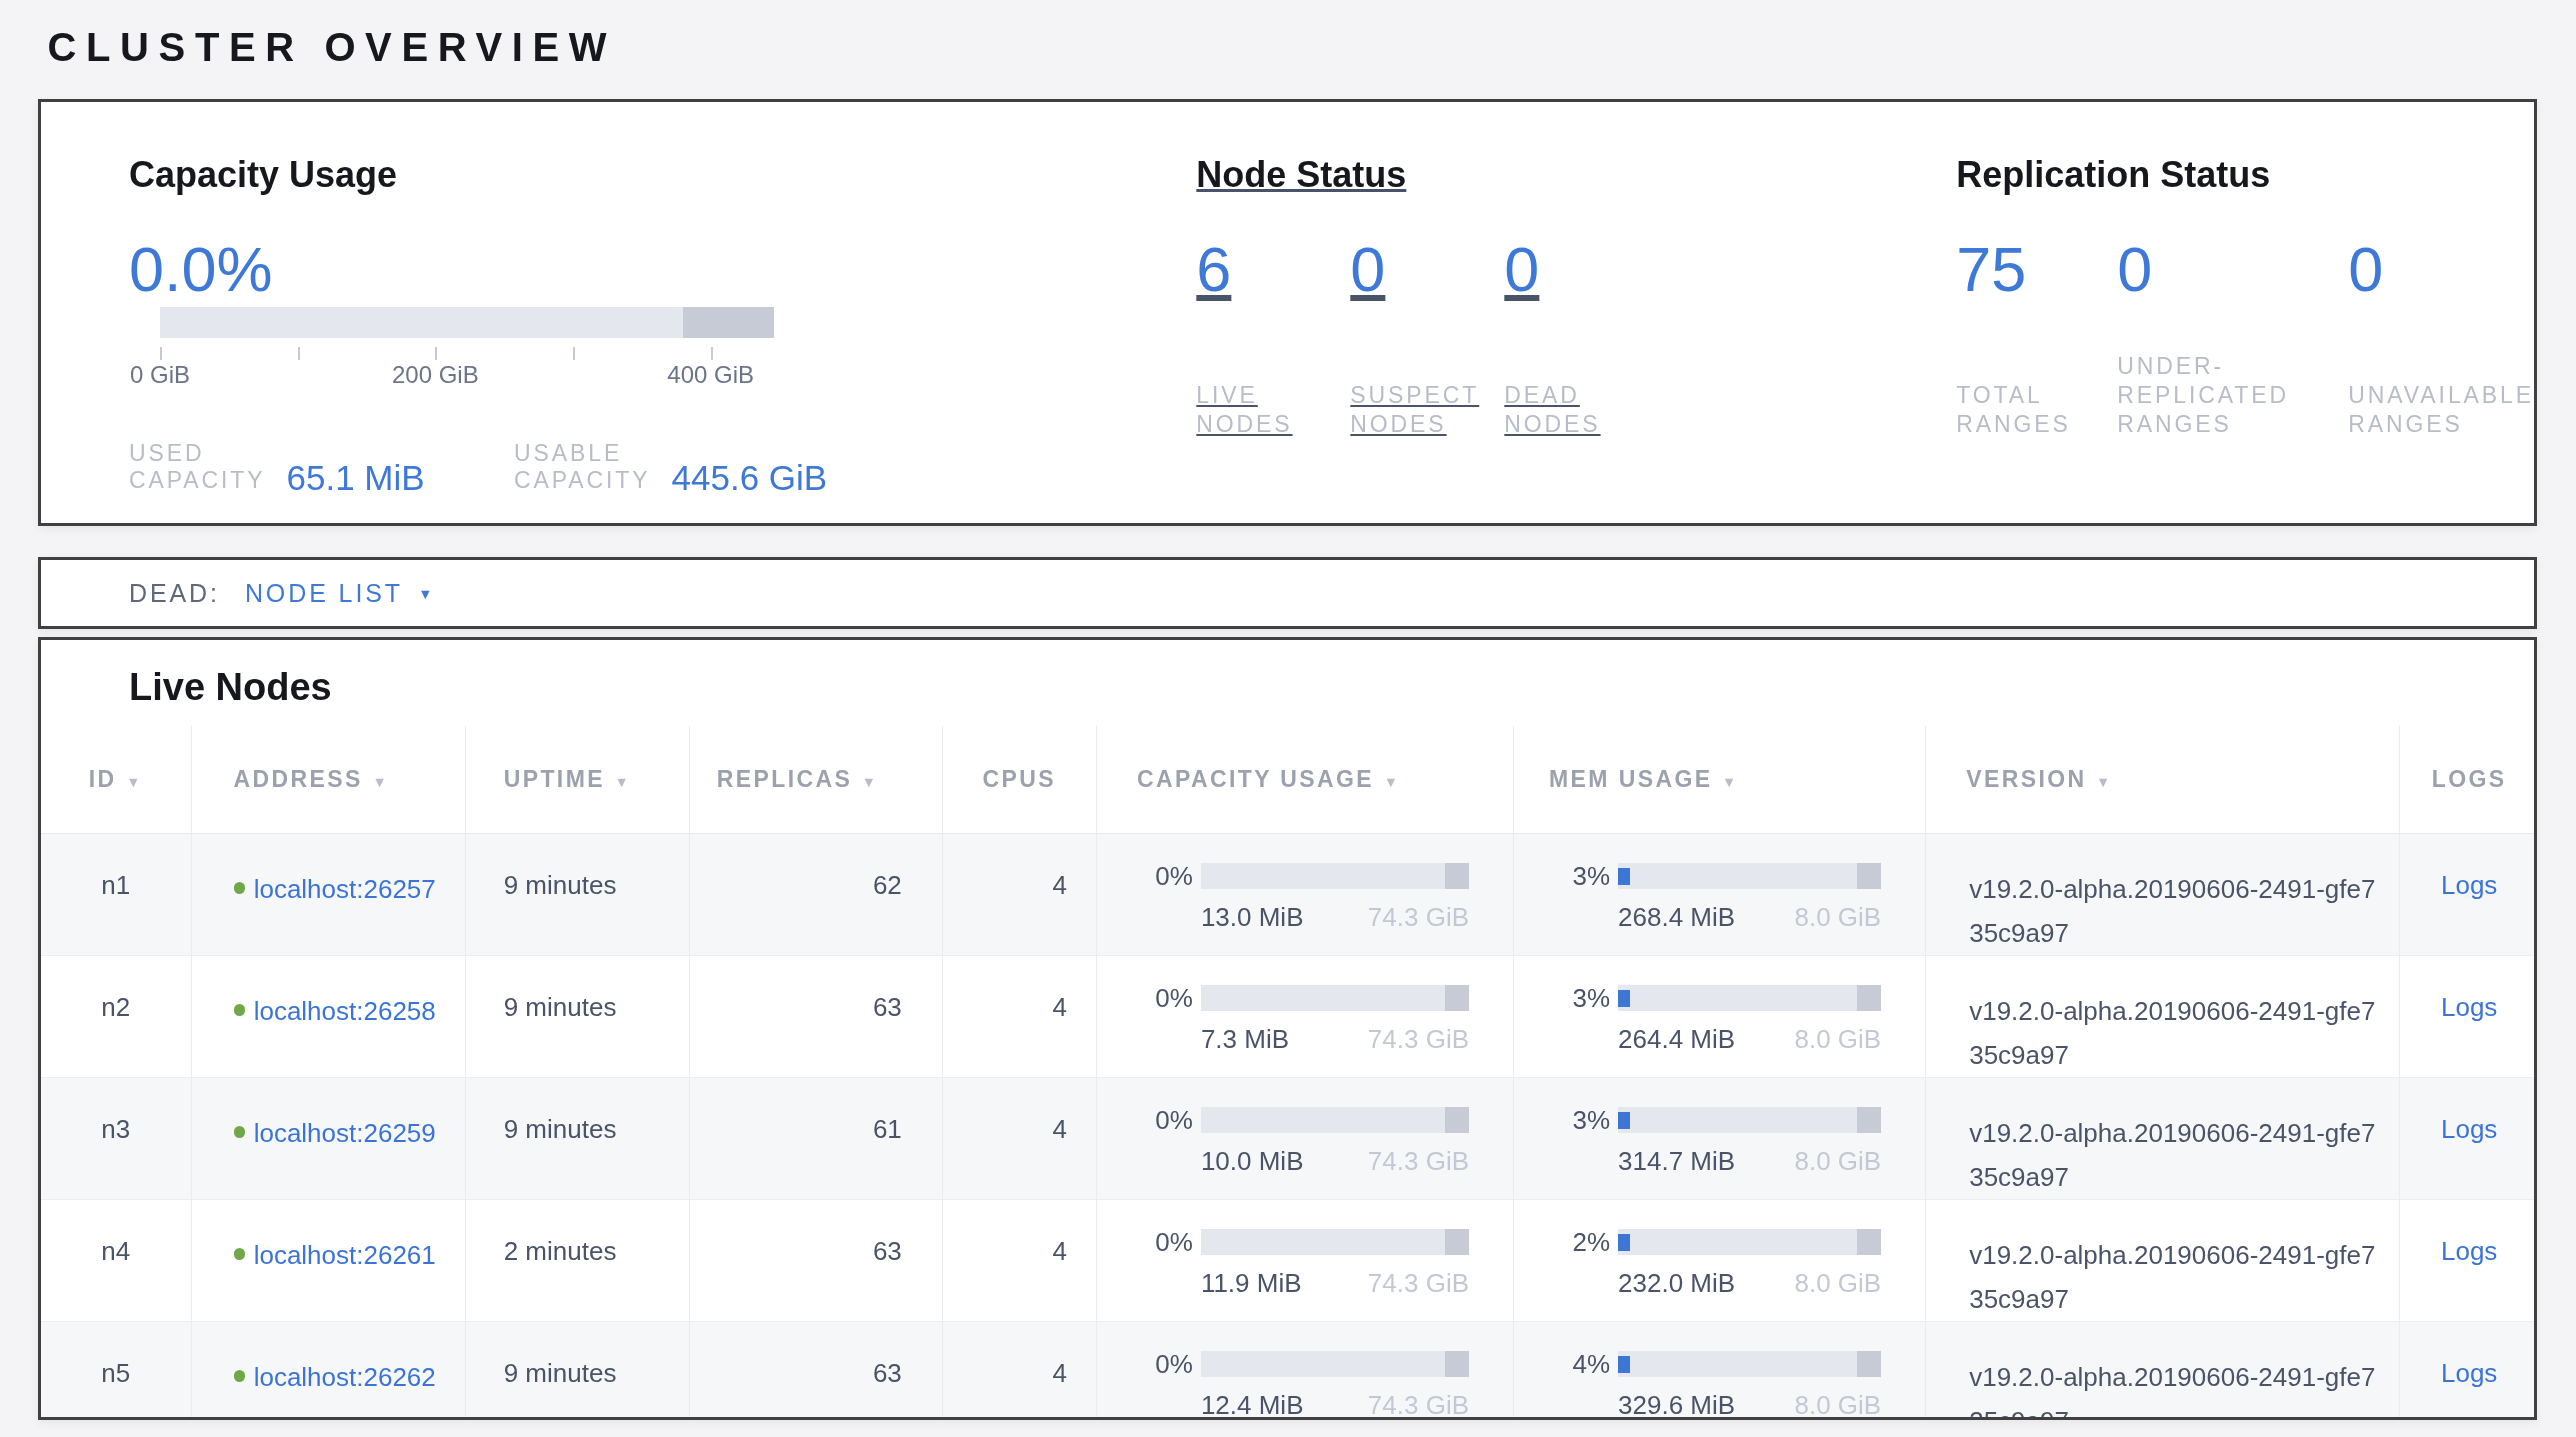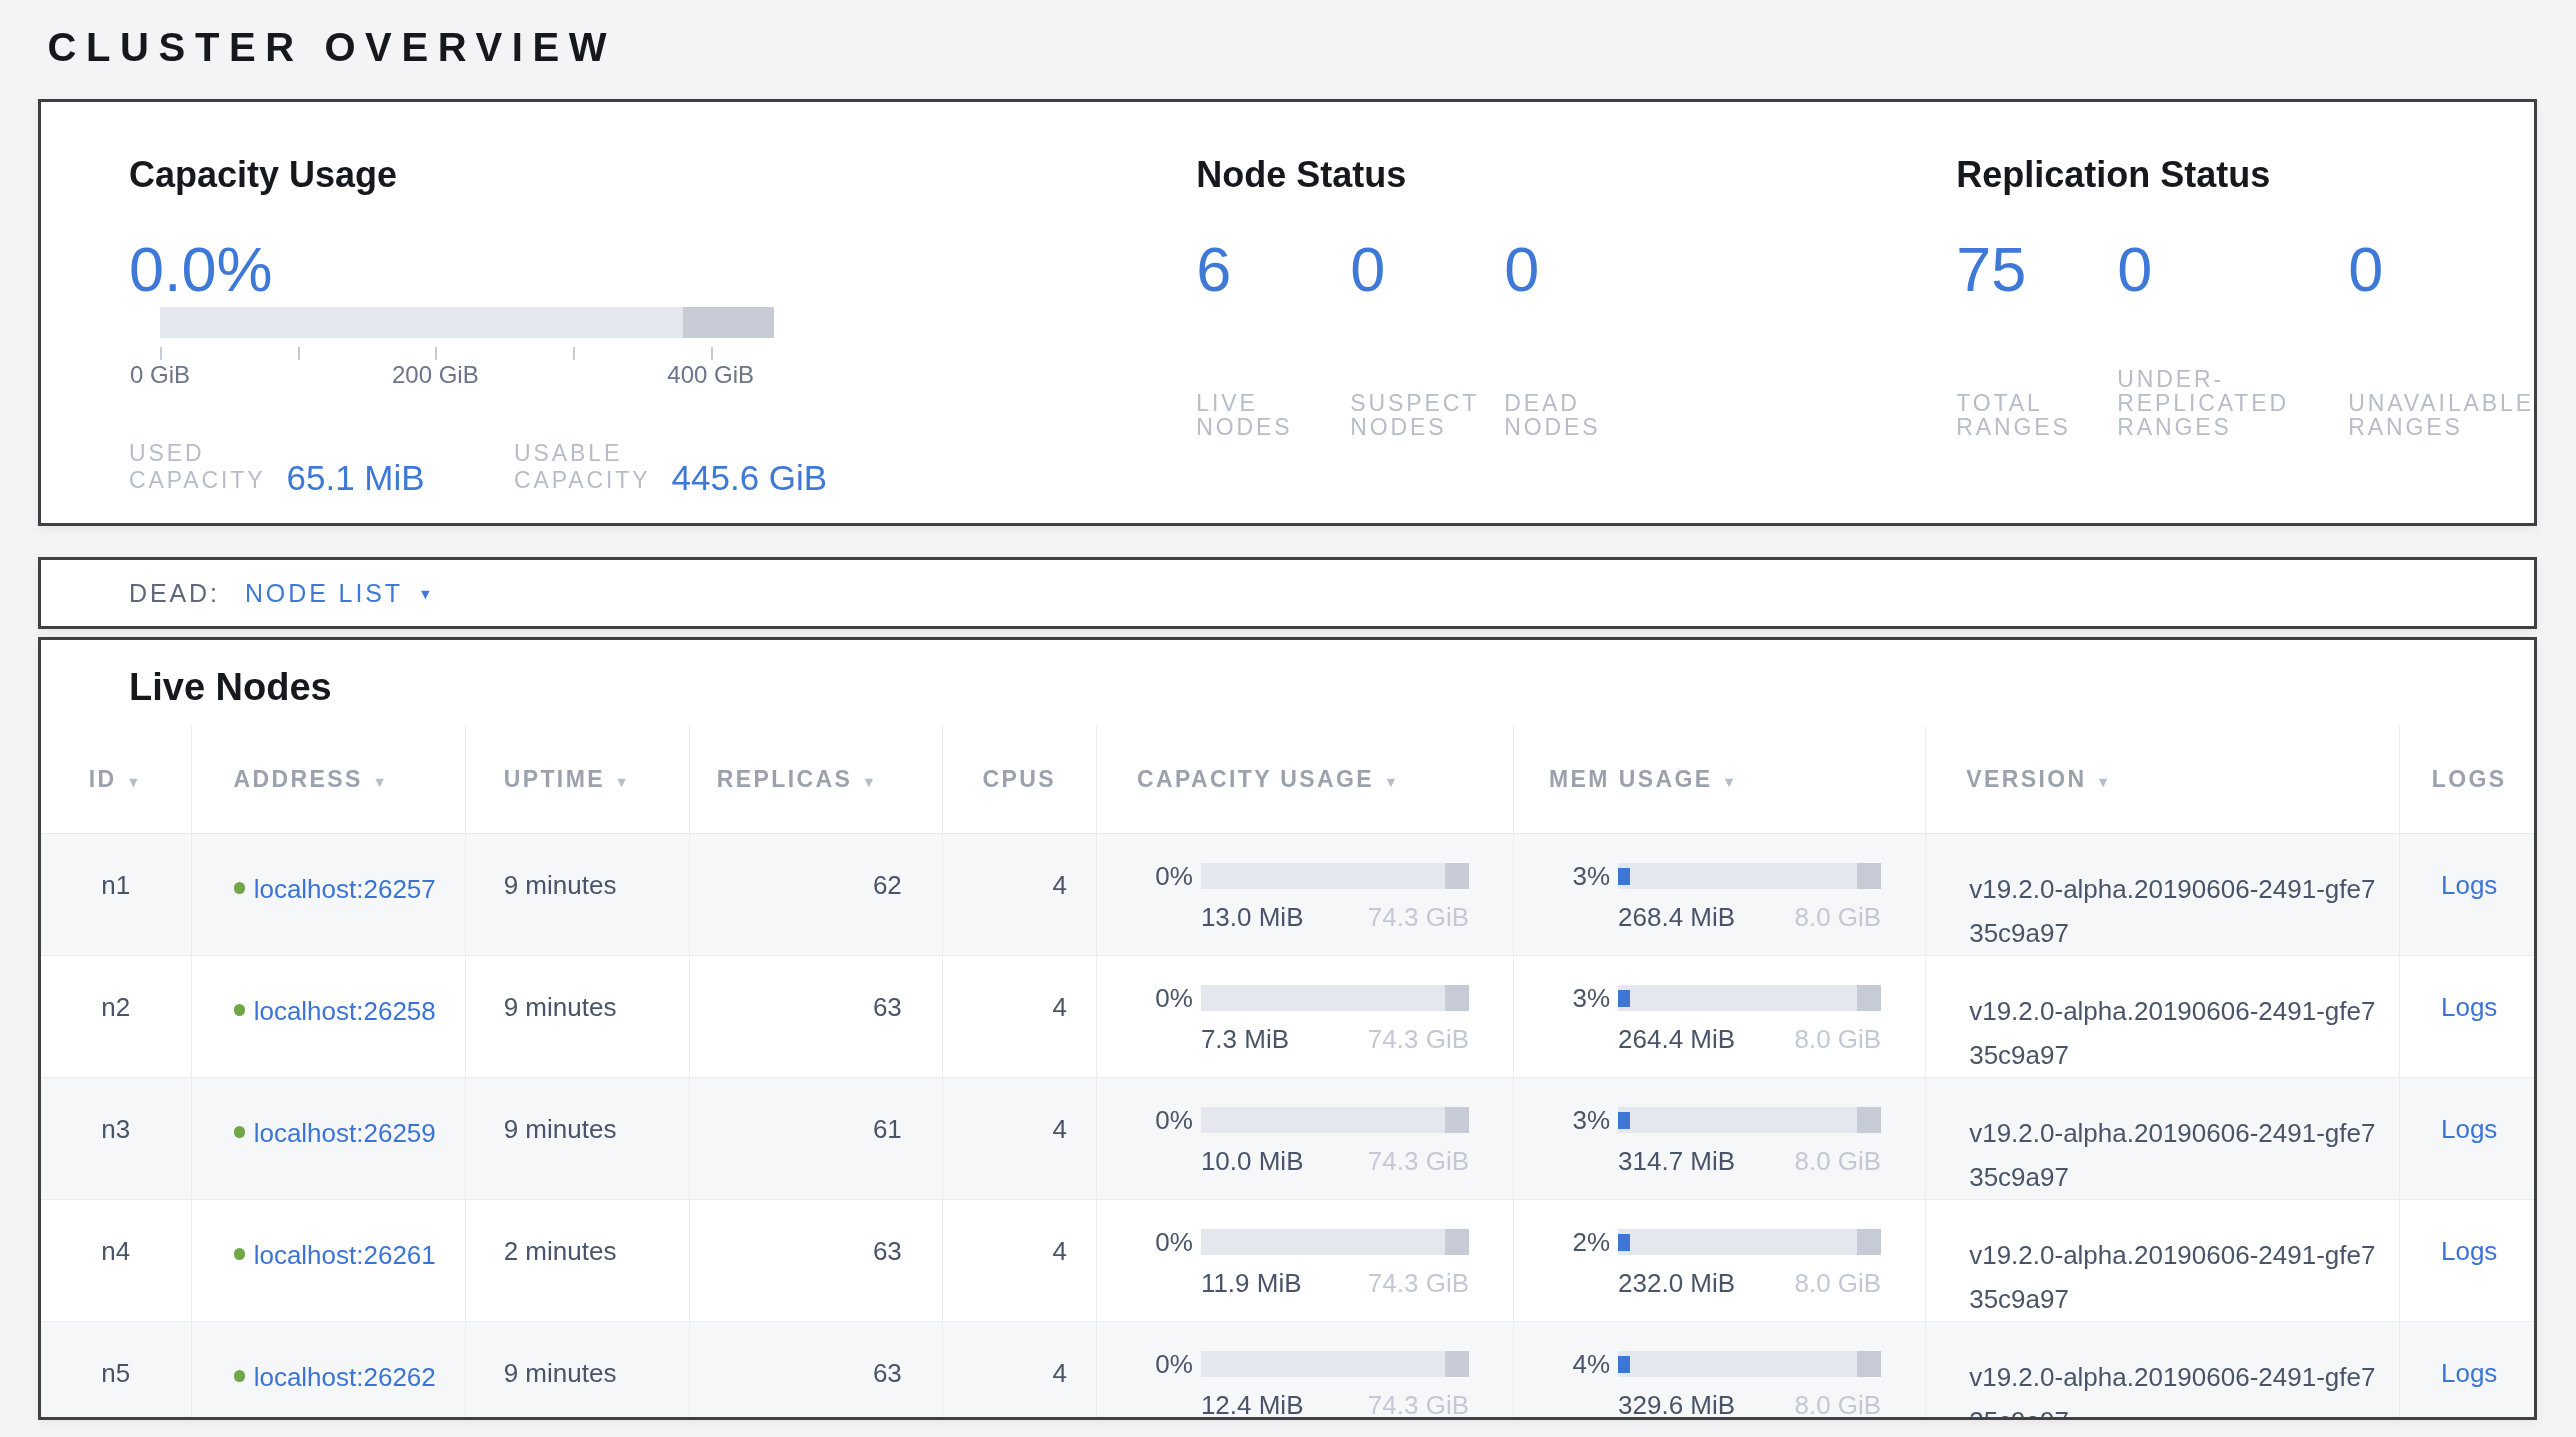--- a/index.html
+++ b/index.html
@@ -26,42 +26,42 @@
   }
   .card{
     background:#fff;border:3px solid #404040;
     box-shadow:0 2.9px 8.6px rgba(0,0,0,0.06);
     width:2499px;
   }
   
   .summary-card{height:427px;display:flex;padding:52px 0 0 88px;}
   .sec h2{margin:0;font-size:36px;font-weight:bold;color:var(--heading);}
   .sec-capacity{width:1073px;}
-  .sec-nodes{width:764px;}
+  .sec-nodes{width:764px;text-decoration:underline;}
   .sec-repl{flex:1;}
   .gauge-row{display:flex;margin-top:40px;flex-direction:column;}
   .big-num{font-size:63px;line-height:67px;color:var(--blue);}
   .gauge{margin-left:31px;padding-top:3.8px;}
   .gtrack{width:614px;height:31px;background:var(--track);position:relative;}
   .gdark{position:absolute;top:0;bottom:0;right:0;background:var(--track-dark);}
   .gticks{position:relative;width:614px;height:23px;}
   .gtick{position:absolute;top:9.6px;width:1.9px;height:12.5px;background:#c6cad4;}
   .glabels{position:relative;width:614px;height:27px;font-size:24px;color:#6b7488;}
   .glabel{position:absolute;transform:translateX(-50%);white-space:nowrap;}
   .kv-row{display:flex;margin-top:52px;}
   .kv{display:flex;align-items:flex-end;}
   .kv-used{width:385px;}
   .klabel{font-size:23px;letter-spacing:2.9px;color:var(--label-gray);
     white-space:pre-line;line-height:27px;}
   .kvalue{font-size:35px;color:var(--blue);margin-left:21px;line-height:32px;}
   .metrics{display:flex;margin-top:40px;}
   .mvalue{font-size:63px;line-height:67px;color:var(--blue);}
   .mlabel{margin-top:48px;height:88px;display:flex;align-items:flex-end;
     font-size:23px;letter-spacing:2.9px;color:var(--label-gray);
-    white-space:pre-line;line-height:24px;}
+    white-space:pre-line;line-height:29px;}
   .sec-nodes .metric:nth-child(1),.sec-nodes .metric:nth-child(2){width:154px;}
   .sec-repl .metric:nth-child(1){width:161px;}
   .sec-repl .metric:nth-child(2){width:231px;}
   
   .view-bar{margin-top:31px;height:72px;display:flex;align-items:center;padding-left:88px;}
   .view-label{font-size:25px;letter-spacing:2.9px;color:#5e6879;}
   .view-select{margin-left:25px;display:flex;align-items:center;cursor:pointer;
     font-size:25px;letter-spacing:2.9px;color:var(--blue);}
   .caret{font-size:14.4px;margin-left:15.3px;transform:translateY(1px);}
   

